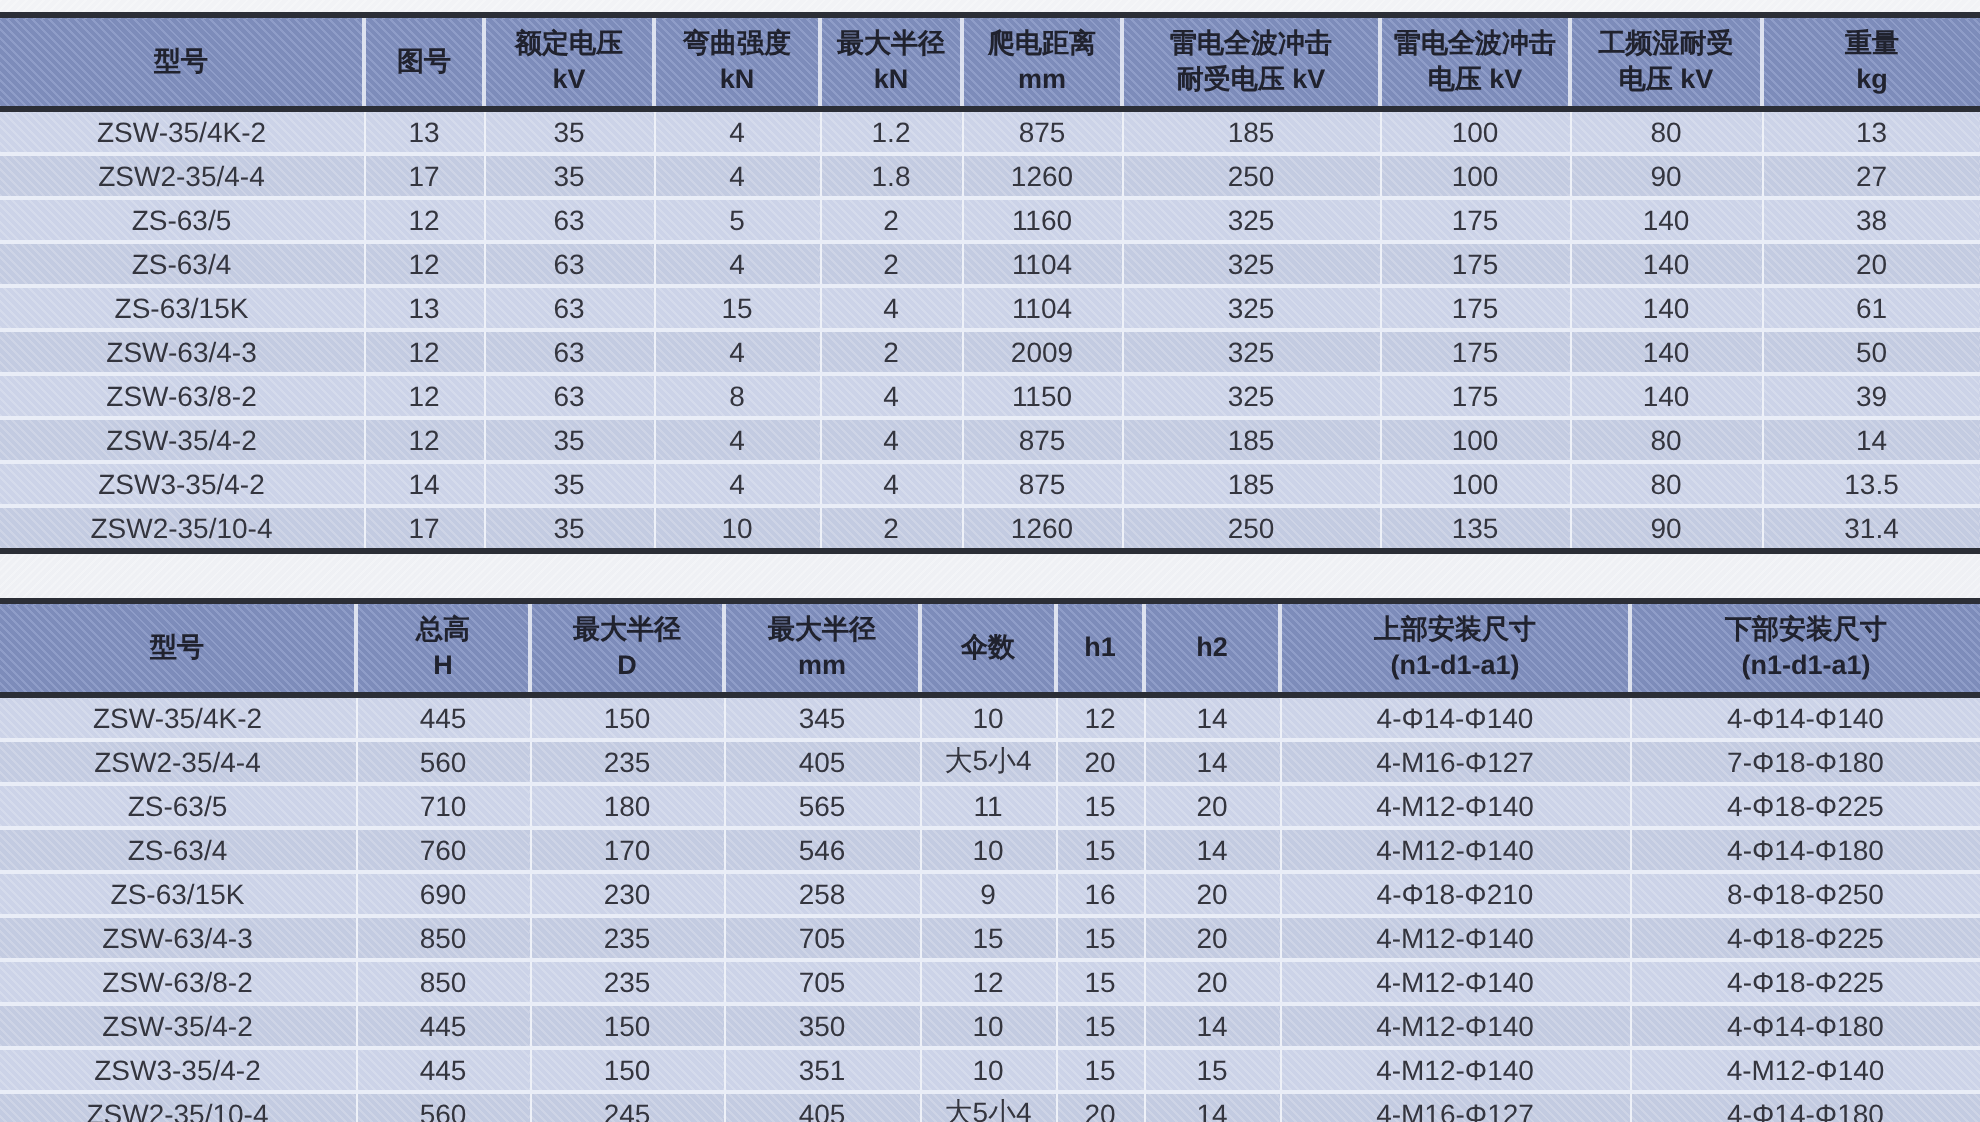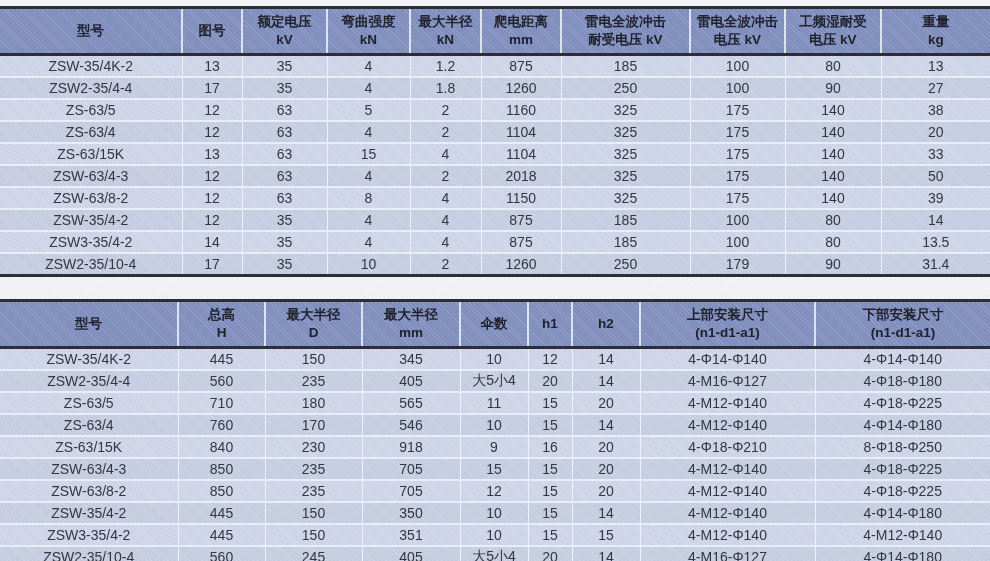--- a/index.html
+++ b/index.html
@@ -169,29 +169,29 @@
         <tr>
           <td>ZS-63/15K</td>
           <td>13</td>
           <td>63</td>
           <td>15</td>
           <td>4</td>
           <td>1104</td>
           <td>325</td>
           <td>175</td>
           <td>140</td>
-          <td>33</td>
+          <td>61</td>
         </tr>
         <tr>
           <td>ZSW-63/4-3</td>
           <td>12</td>
           <td>63</td>
           <td>4</td>
           <td>2</td>
-          <td>2018</td>
+          <td>2009</td>
           <td>325</td>
           <td>175</td>
           <td>140</td>
           <td>50</td>
         </tr>
         <tr>
           <td>ZSW-63/8-2</td>
           <td>12</td>
           <td>63</td>
           <td>8</td>
@@ -227,21 +227,21 @@
           <td>13.5</td>
         </tr>
         <tr>
           <td>ZSW2-35/10-4</td>
           <td>17</td>
           <td>35</td>
           <td>10</td>
           <td>2</td>
           <td>1260</td>
           <td>250</td>
-          <td>179</td>
+          <td>135</td>
           <td>90</td>
           <td>31.4</td>
         </tr>
       </tbody>
     </table>
 
   <div class="table-gap"></div>
 
   <table class="spec-table">
       <colgroup>
@@ -287,21 +287,21 @@
         </tr>
         <tr>
           <td>ZSW2-35/4-4</td>
           <td>560</td>
           <td>235</td>
           <td>405</td>
           <td>大5小4</td>
           <td>20</td>
           <td>14</td>
           <td>4-M16-Φ127</td>
-          <td>4-Φ18-Φ180</td>
+          <td>7-Φ18-Φ180</td>
         </tr>
         <tr>
           <td>ZS-63/5</td>
           <td>710</td>
           <td>180</td>
           <td>565</td>
           <td>11</td>
           <td>15</td>
           <td>20</td>
           <td>4-M12-Φ140</td>
@@ -313,23 +313,23 @@
           <td>170</td>
           <td>546</td>
           <td>10</td>
           <td>15</td>
           <td>14</td>
           <td>4-M12-Φ140</td>
           <td>4-Φ14-Φ180</td>
         </tr>
         <tr>
           <td>ZS-63/15K</td>
-          <td>840</td>
+          <td>690</td>
           <td>230</td>
-          <td>918</td>
+          <td>258</td>
           <td>9</td>
           <td>16</td>
           <td>20</td>
           <td>4-Φ18-Φ210</td>
           <td>8-Φ18-Φ250</td>
         </tr>
         <tr>
           <td>ZSW-63/4-3</td>
           <td>850</td>
           <td>235</td>

